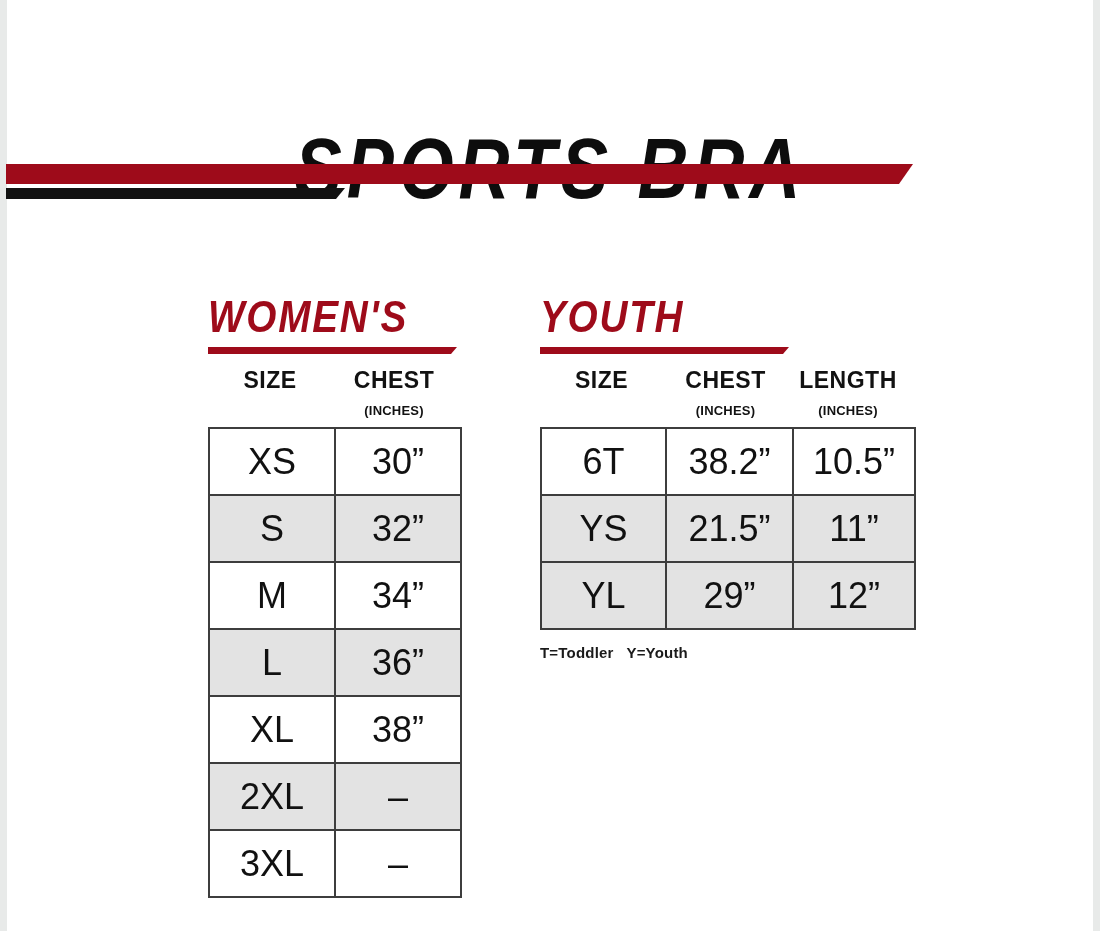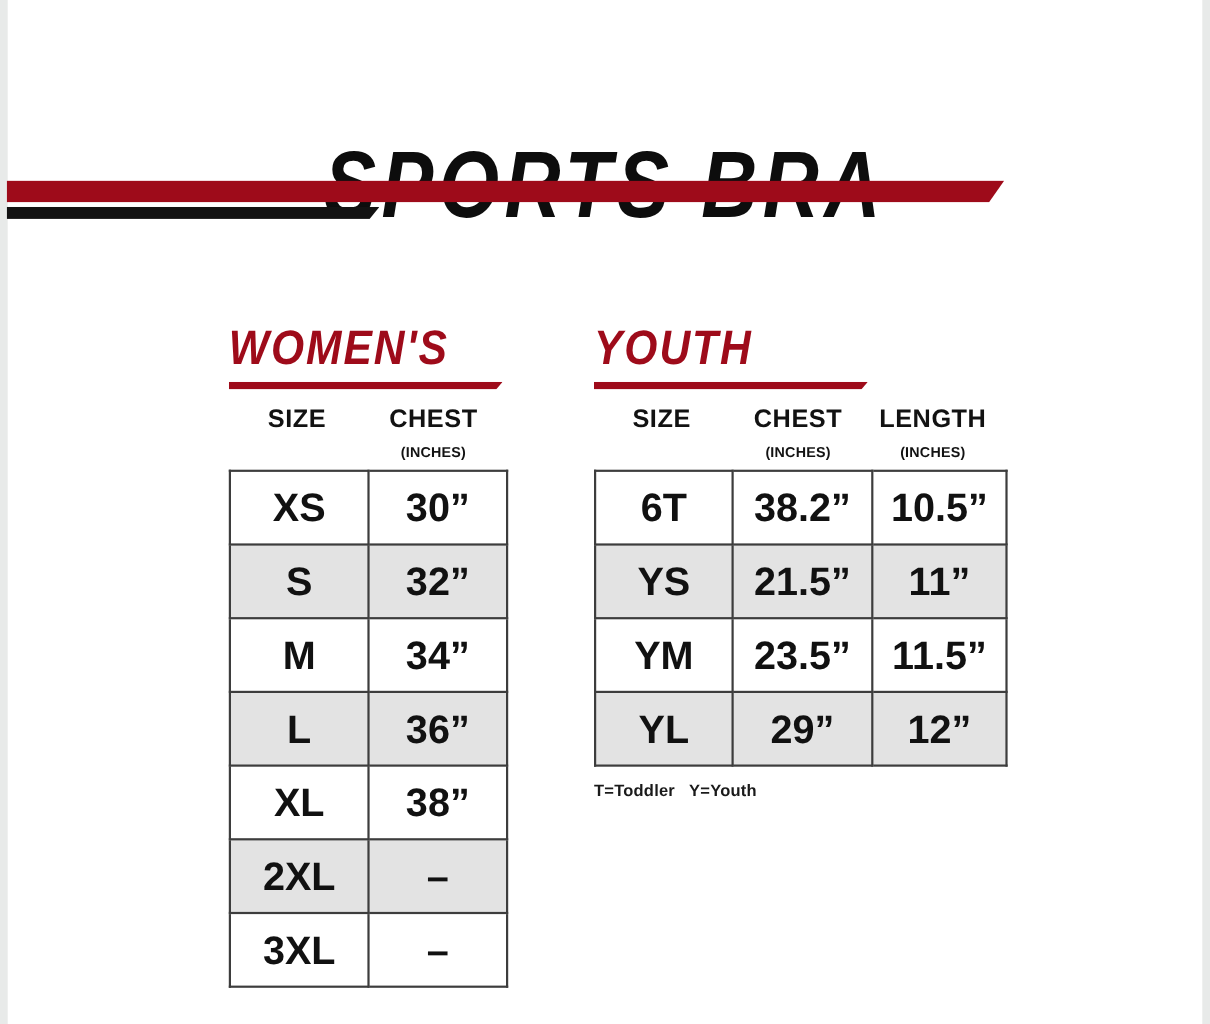--- a/index.html
+++ b/index.html
@@ -126,21 +126,21 @@
   
   table.size-table {
     border-collapse: collapse;
     margin-top: 8px;
     table-layout: fixed;
   }
   table.size-table td {
     border: 2px solid #3d3d3d;
     text-align: center;
     vertical-align: middle;
-    font-weight: 700;
+    font-weight: 400;
     font-size: 36px;
     color: #111111;
     height: 65px;
     padding: 0;
   }
   tr.row-alt td { background: #e3e3e3; }
   tr.row-plain td { background: #ffffff; }
 
   
   .section-womens .col-size  { width: 124px; }
@@ -245,25 +245,20 @@
         <tr class="row-plain">
           <td class="col-size">6T</td>
           <td class="col-chest">38.2”</td>
           <td class="col-length">10.5”</td>
         </tr>
         <tr class="row-alt">
           <td class="col-size">YS</td>
           <td class="col-chest">21.5”</td>
           <td class="col-length">11”</td>
         </tr>
-        <tr class="row-plain">
-          <td class="col-size">YM</td>
-          <td class="col-chest">23.5”</td>
-          <td class="col-length">11.5”</td>
-        </tr>
         <tr class="row-alt">
           <td class="col-size">YL</td>
           <td class="col-chest">29”</td>
           <td class="col-length">12”</td>
         </tr>
       </tbody>
     </table>
 
     <div class="footnote">T=Toddler   Y=Youth</div>
   </div>

